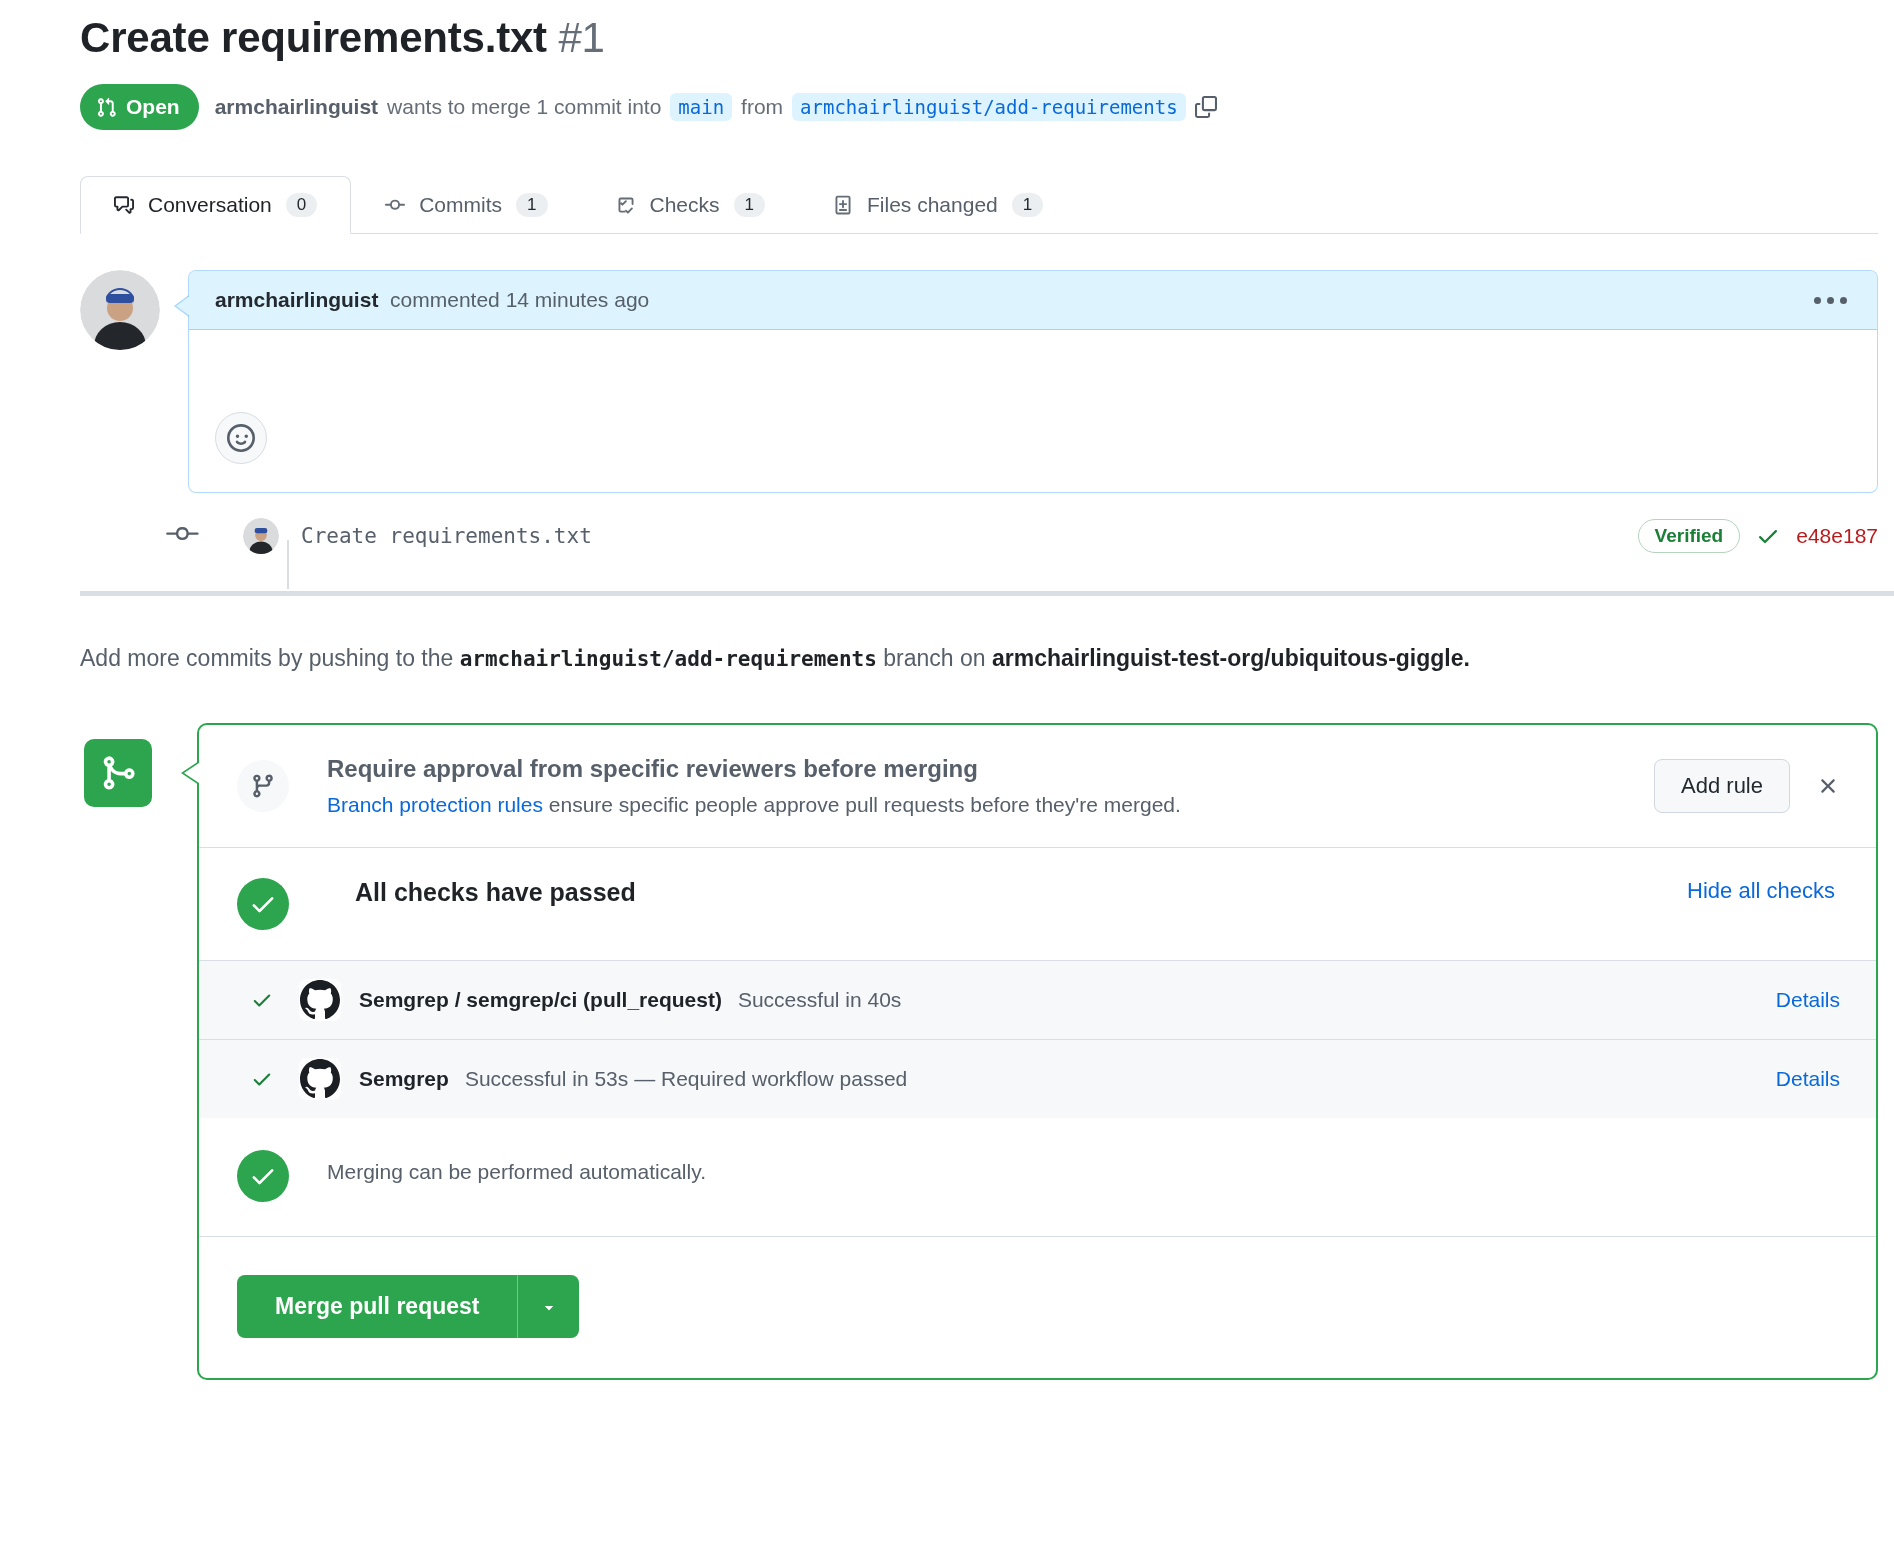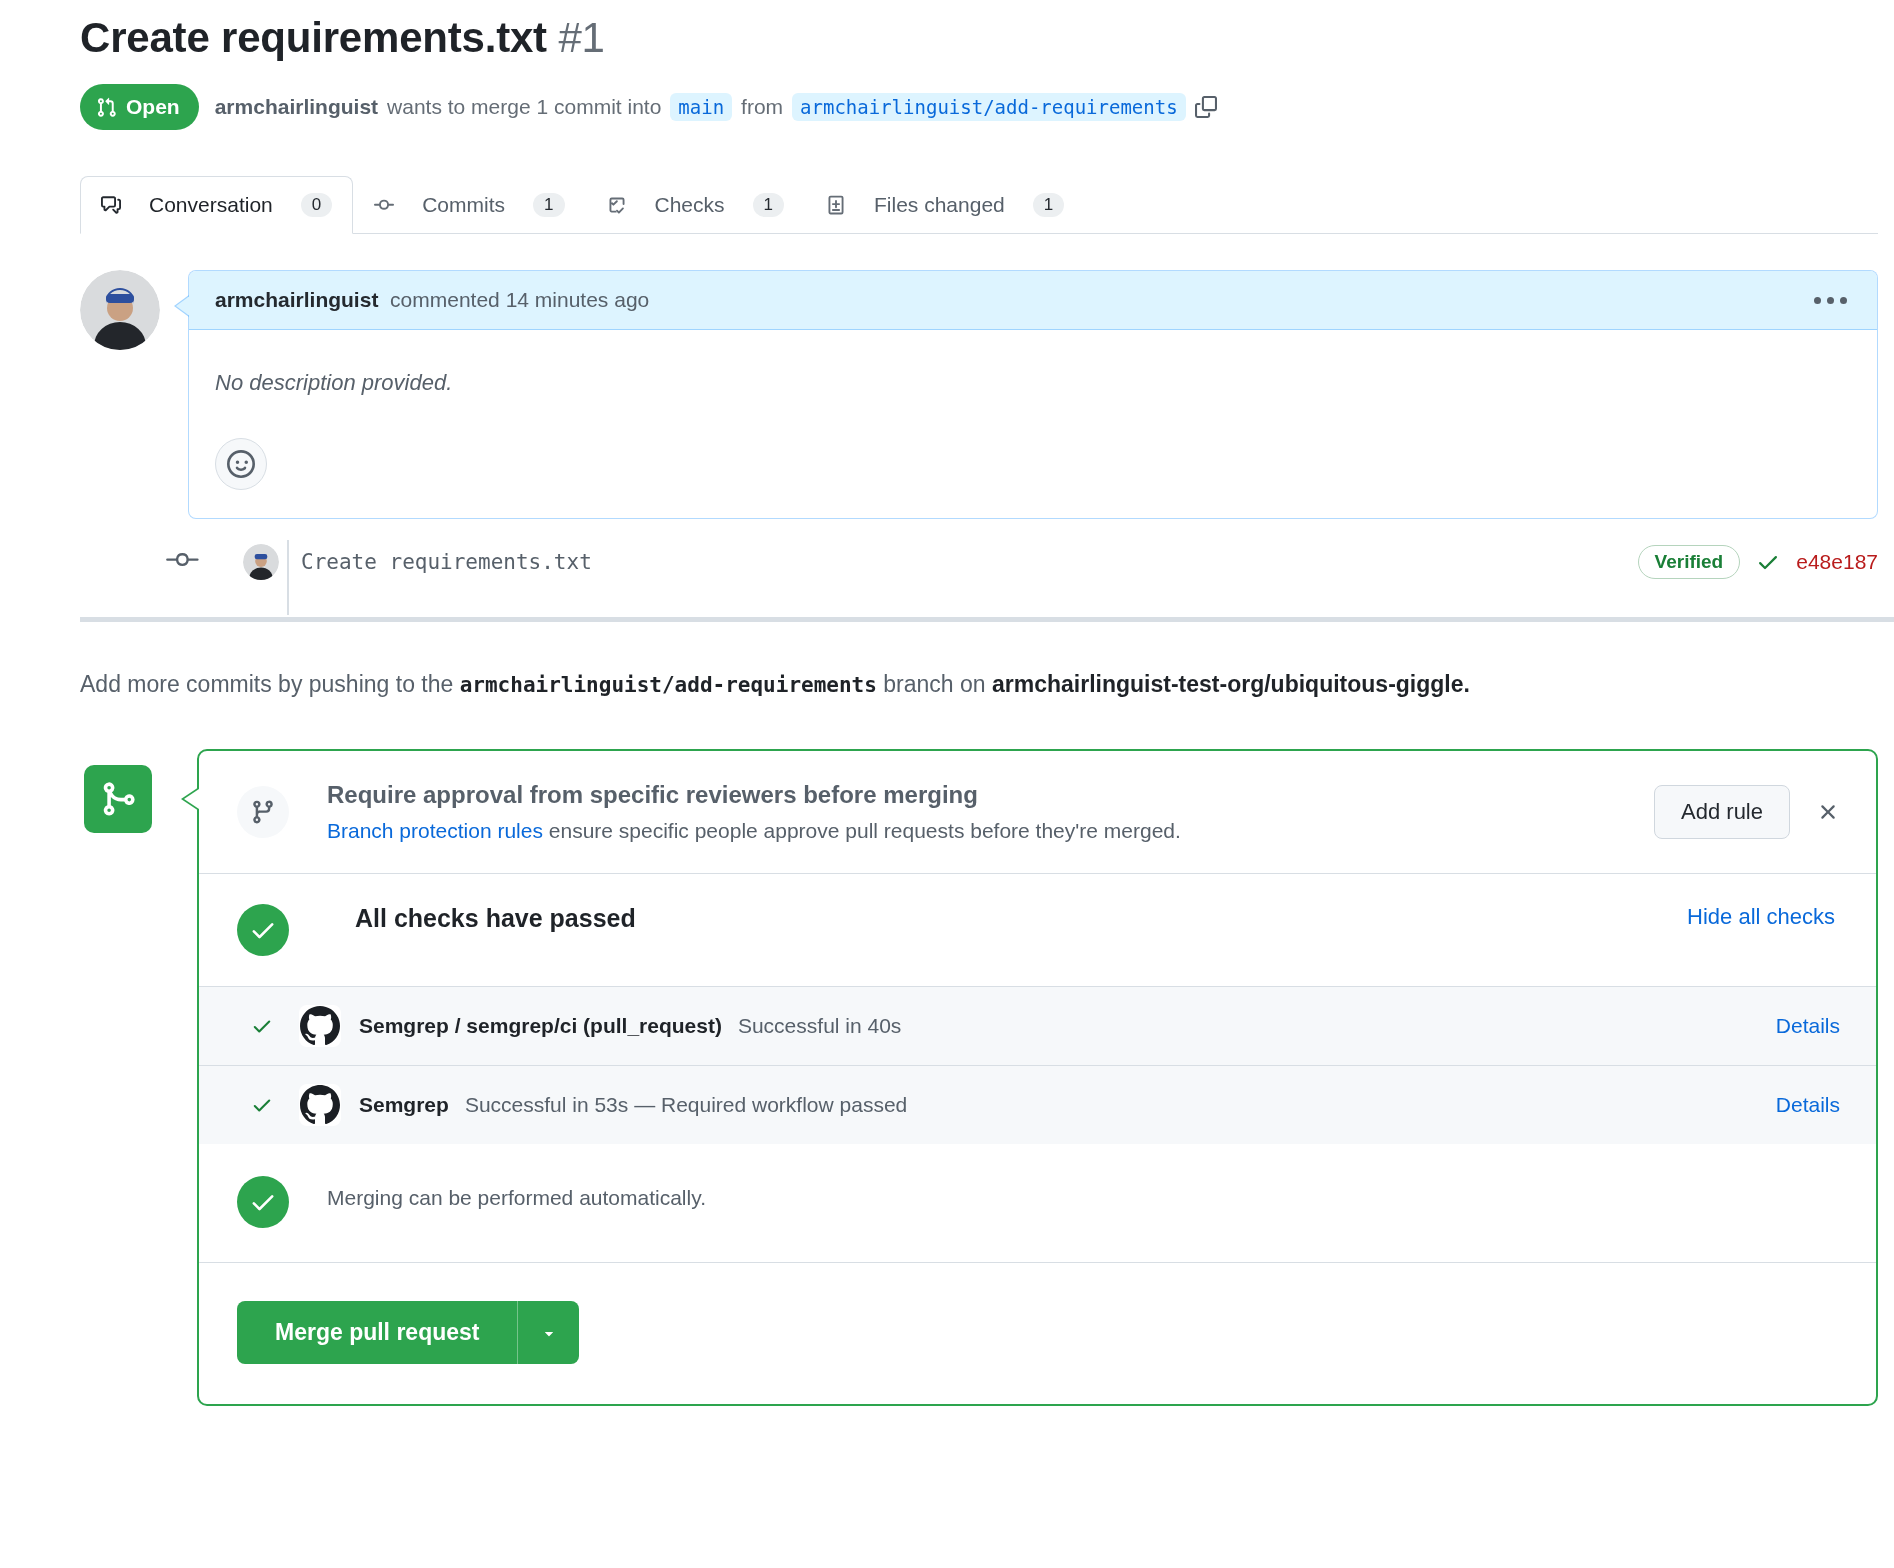--- a/index.html
+++ b/index.html
@@ -29,22 +29,22 @@
     font-family: "DejaVu Sans Mono", "Liberation Mono", monospace;
     font-size: 19px; color: #0969da; background: #ddf4ff;
     border-radius: 6px; padding: 3px 8px;
   }
   .copy-btn { display: inline-flex; cursor: pointer; }
   .copy-btn svg { width: 22px; height: 22px; fill: #57606a; }
 
   
   .tabs { margin-top: 46px; display: flex; align-items: flex-end; border-bottom: 1px solid #d8dee4; padding-left: 0; }
   .tab {
-    display: flex; align-items: center; gap: 28px;
-    padding: 16px 20px; font-size: 21px; color: #57606a;
+    display: flex; align-items: center; gap: 14px;
+    padding: 16px 33px; font-size: 21px; color: #57606a;
     border: 1px solid transparent; margin-bottom: -1px; cursor: pointer;
   }
   .tab svg { width: 20px; height: 20px; fill: #656d76; }
   .tab .counter {
     background: #eceff1; border-radius: 999px; padding: 2px 11px;
     font-size: 17px; color: #24292f;
   }
   .tab.active {
     background: #fff; color: #1f2328; font-weight: 400;
     border-color: #d8dee4; border-bottom-color: #fff;
@@ -273,21 +273,20 @@
             <span class="muted">&nbsp;<span>commented</span>
             <span>14 minutes ago</span></span>
           </span>
           <span class="kebab">
               <i></i>
               <i></i>
               <i></i>
             </span>
         </div>
         <div class="comment-body">
-          <p class="no-description">No description provided.</p>
           <div class="emoji-btn">
             <svg viewBox="0 0 16 16">
                 <path d="M8 0a8 8 0 1 1 0 16A8 8 0 0 1 8 0ZM1.5 8a6.5 6.5 0 1 0 13 0 6.5 6.5 0 0 0-13 0Zm3.82 1.636a.75.75 0 0 1 1.038.175l.007.009c.103.118.22.222.35.31.264.178.683.37 1.285.37.602 0 1.02-.192 1.285-.371.13-.088.247-.192.35-.31l.007-.008a.75.75 0 0 1 1.222.87 3.331 3.331 0 0 1-.728.674c-.474.321-1.18.629-2.136.629-.946 0-1.652-.308-2.126-.63a3.331 3.331 0 0 1-.715-.657l-.014-.02-.005-.006-.002-.003a.75.75 0 0 1 .182-1.032ZM12 7a1 1 0 1 1-2 0 1 1 0 0 1 2 0Zm-5 0a1 1 0 1 1-2 0 1 1 0 0 1 2 0Z"></path>
               </svg>
           </div>
         </div>
       </div>
     </div>
 
     <div class="commit-row">

